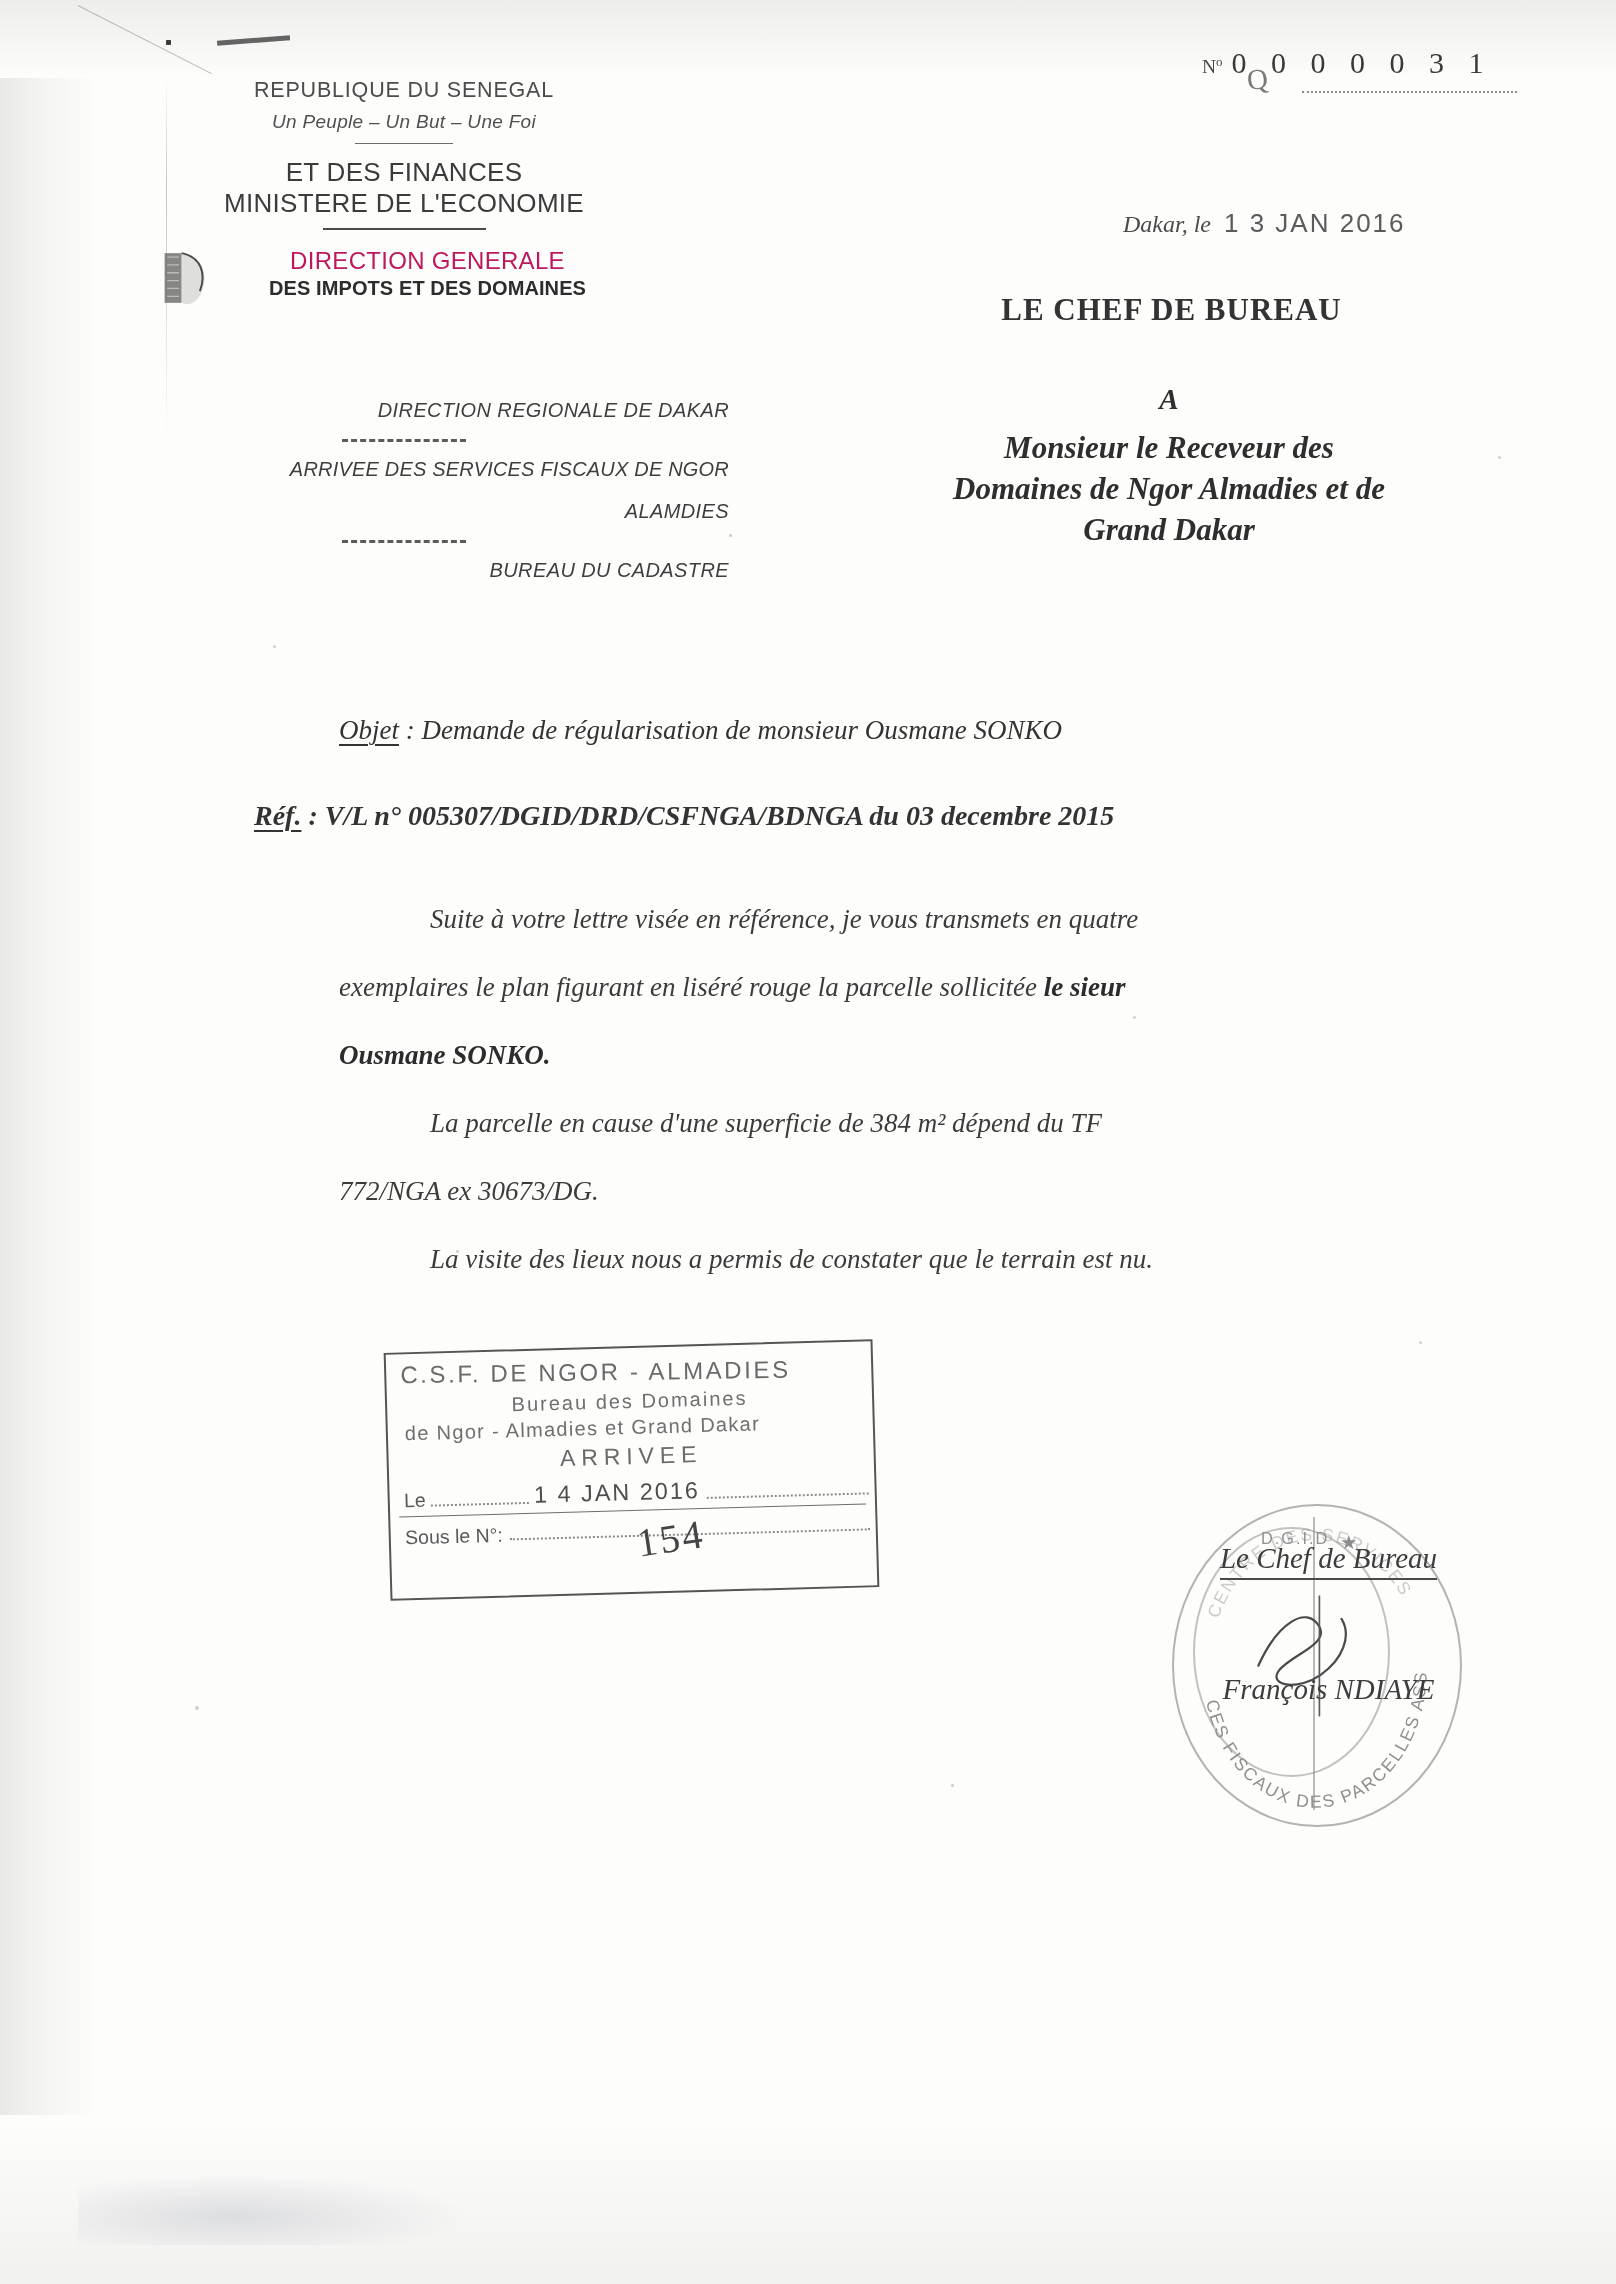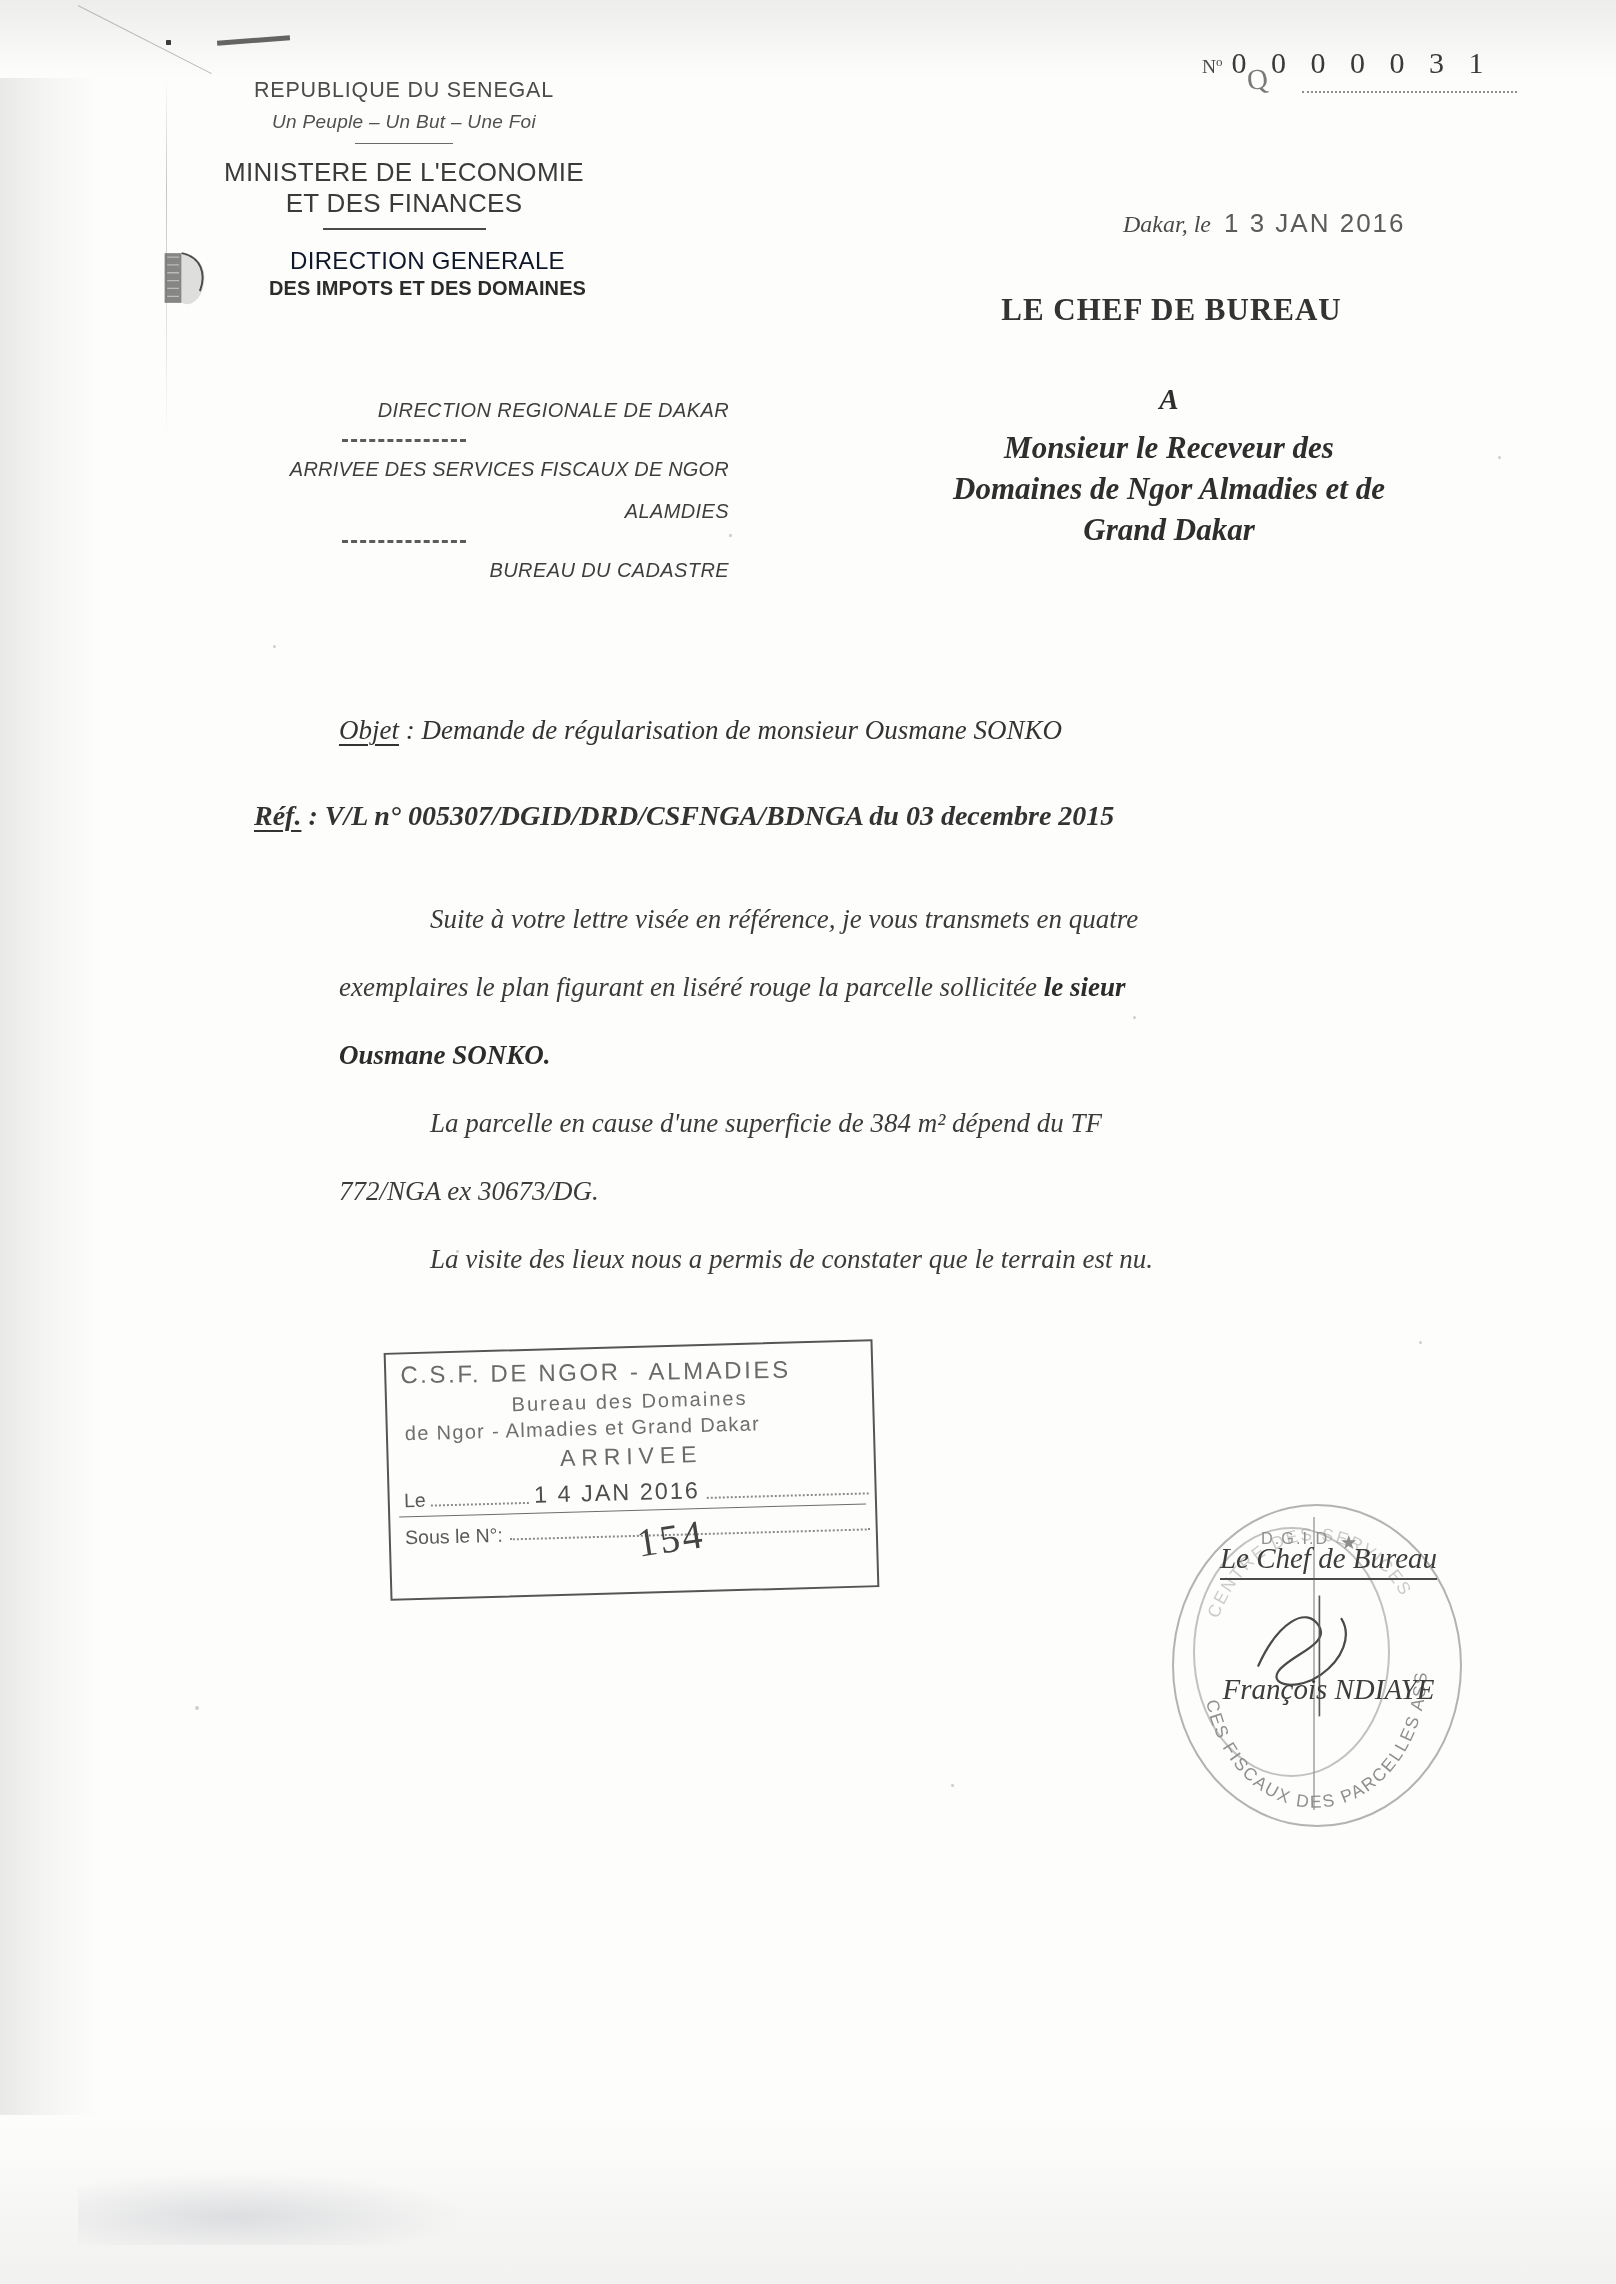--- a/index.html
+++ b/index.html
@@ -130,21 +130,21 @@
   .dgid-logo {
     position: absolute;
     left: 51px;
     top: -2.6px;
     width: 51px;
     height: 68px;
   }
   .lh-dg1 {
     font-family: "Liberation Sans", sans-serif;
     font-size: 24px;
-    color: #0f172a;
+    color: #be185d;
     letter-spacing: 0.3px;
   }
   .lh-dg2 {
     font-family: "Liberation Sans", sans-serif;
     font-weight: bold;
     font-size: 20px;
     color: #2c2c2c;
     letter-spacing: 0.1px;
     margin-top: 2.6px;
   }
@@ -509,22 +509,22 @@
   <div class="scan-diag"></div>
   <div class="scan-dot"></div>
   <div class="scan-bar"></div>
   <div class="scan-fold"></div>
   <div class="smudge-bl"></div>
 
   <div class="letterhead">
     <div class="lh-republic">REPUBLIQUE DU SENEGAL</div>
     <div class="lh-motto">Un Peuple – Un But – Une Foi</div>
     <div class="rule-solid"></div>
+    <div class="lh-ministry">ET DES FINANCES</div>
     <div class="lh-ministry">MINISTERE DE L'ECONOMIE</div>
-    <div class="lh-ministry">ET DES FINANCES</div>
     <div class="rule-solid wide"></div>
     <div class="lh-dg-wrap">
       <div class="dgid-logo">
         <svg viewBox="0 0 78 104" width="51" height="68" aria-hidden="true">
           <rect x="4" y="14" width="26" height="76" fill="#5d5d5d" opacity=".75"></rect>
           <path d="M30 14 C62 18, 70 44, 62 70 C56 88, 42 96, 30 90 Z" fill="#d8d8d6" opacity=".85"></path>
           <path d="M30 14 C60 20, 68 46, 58 72" fill="none" stroke="#4a4a4a" stroke-width="3"></path>
           <path d="M8 20 h18 M8 32 h18 M8 44 h18 M8 56 h18 M8 68 h18 M8 80 h18" stroke="#f2f2f0" stroke-width="2" opacity=".5"></path>
         </svg>
       </div>

